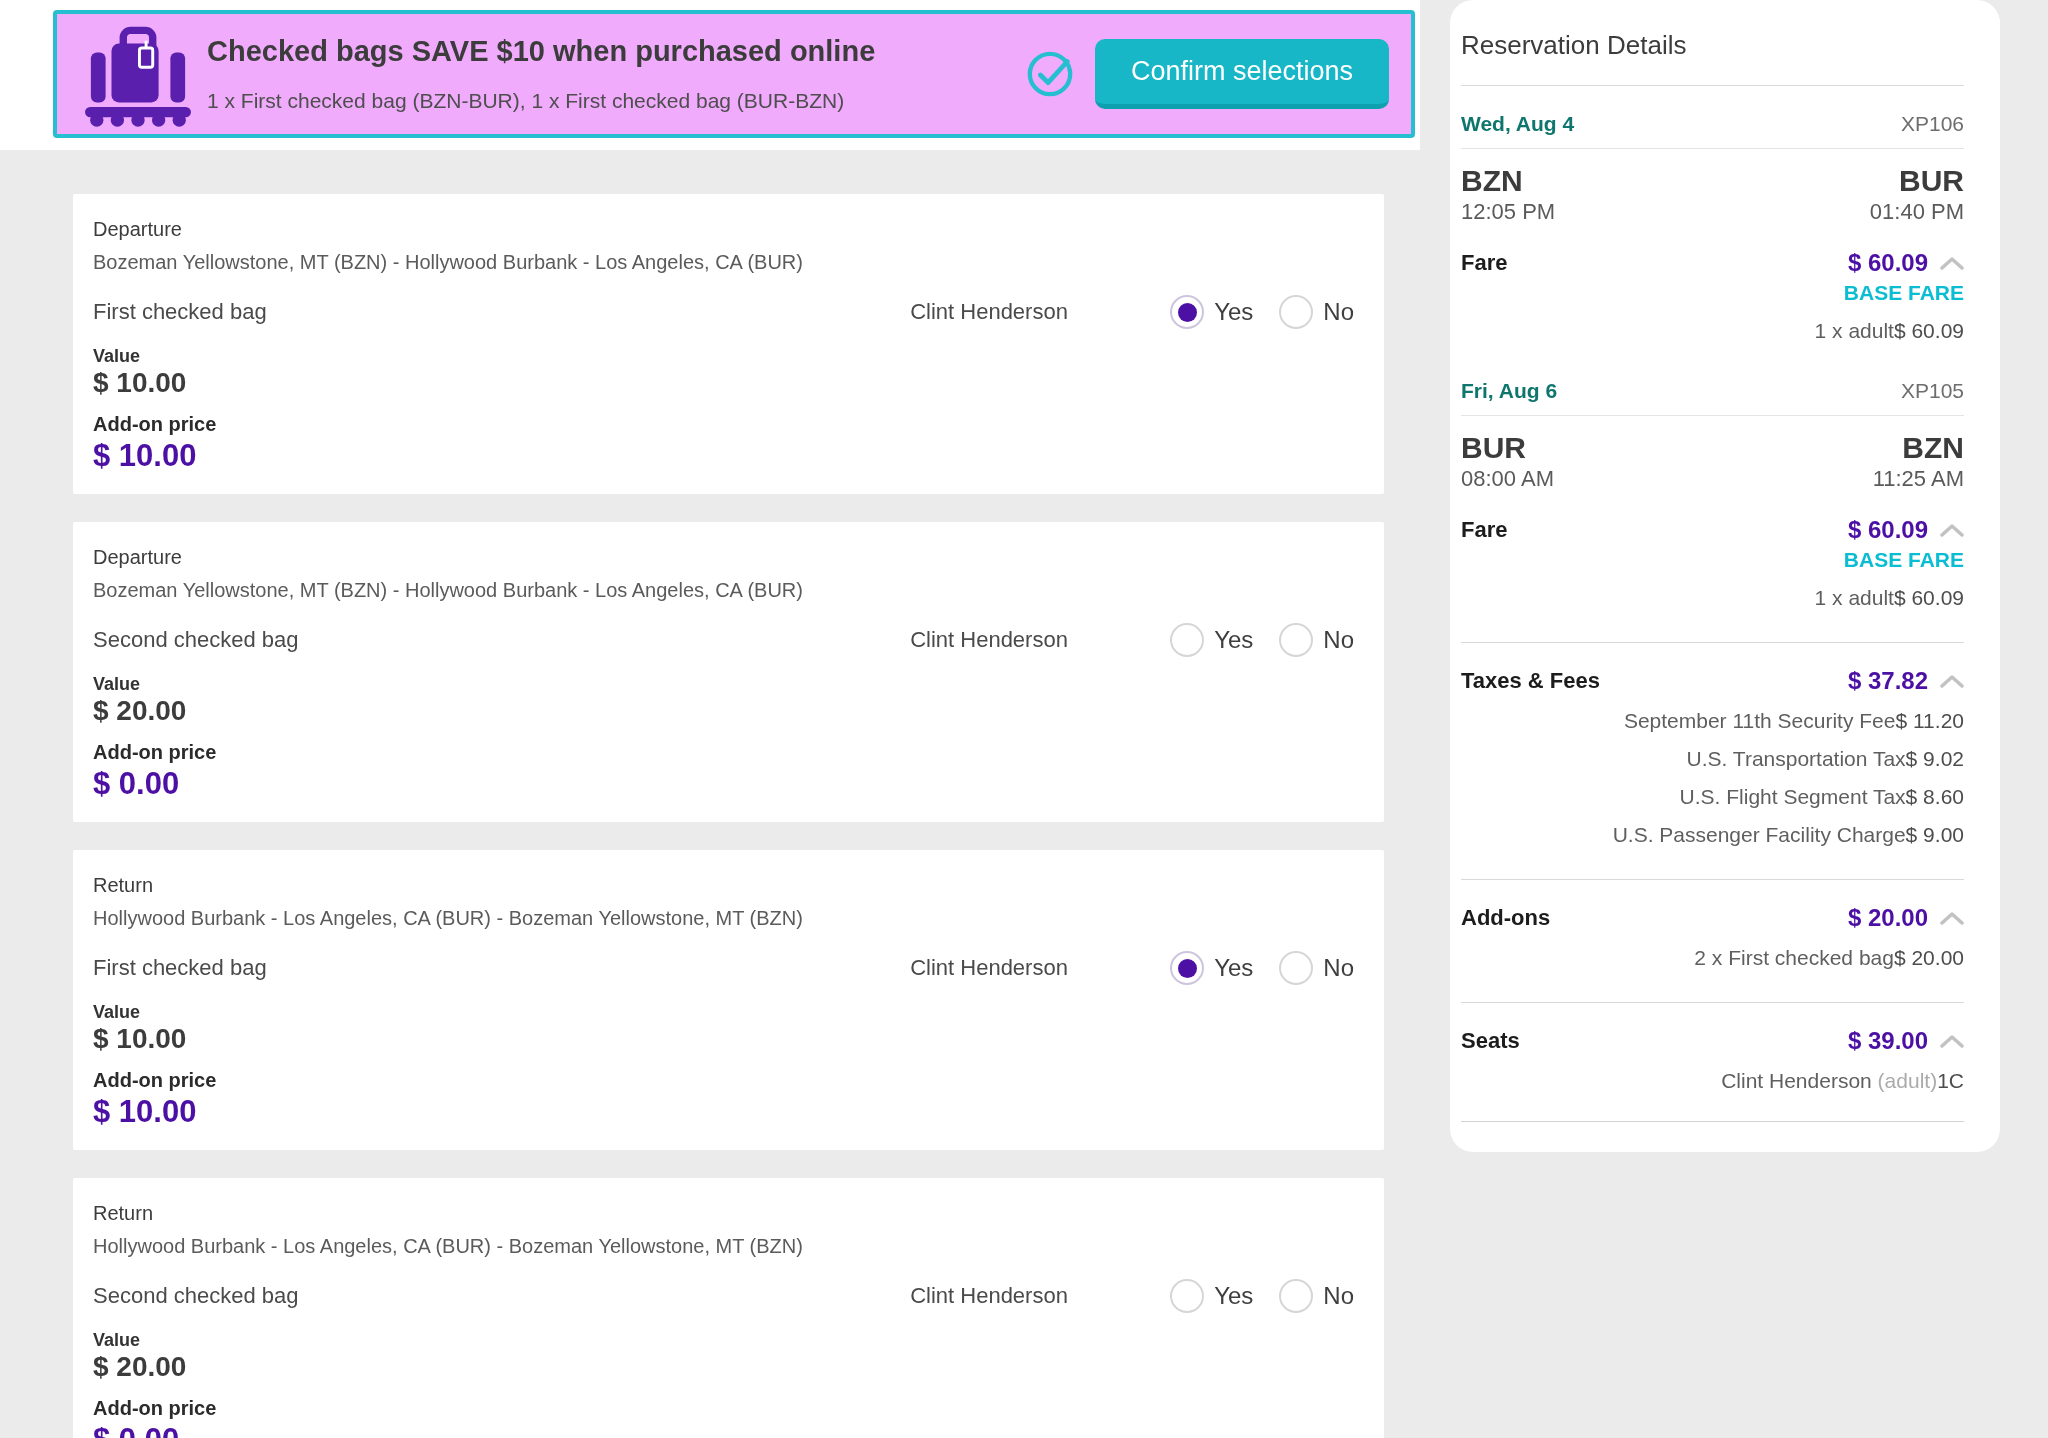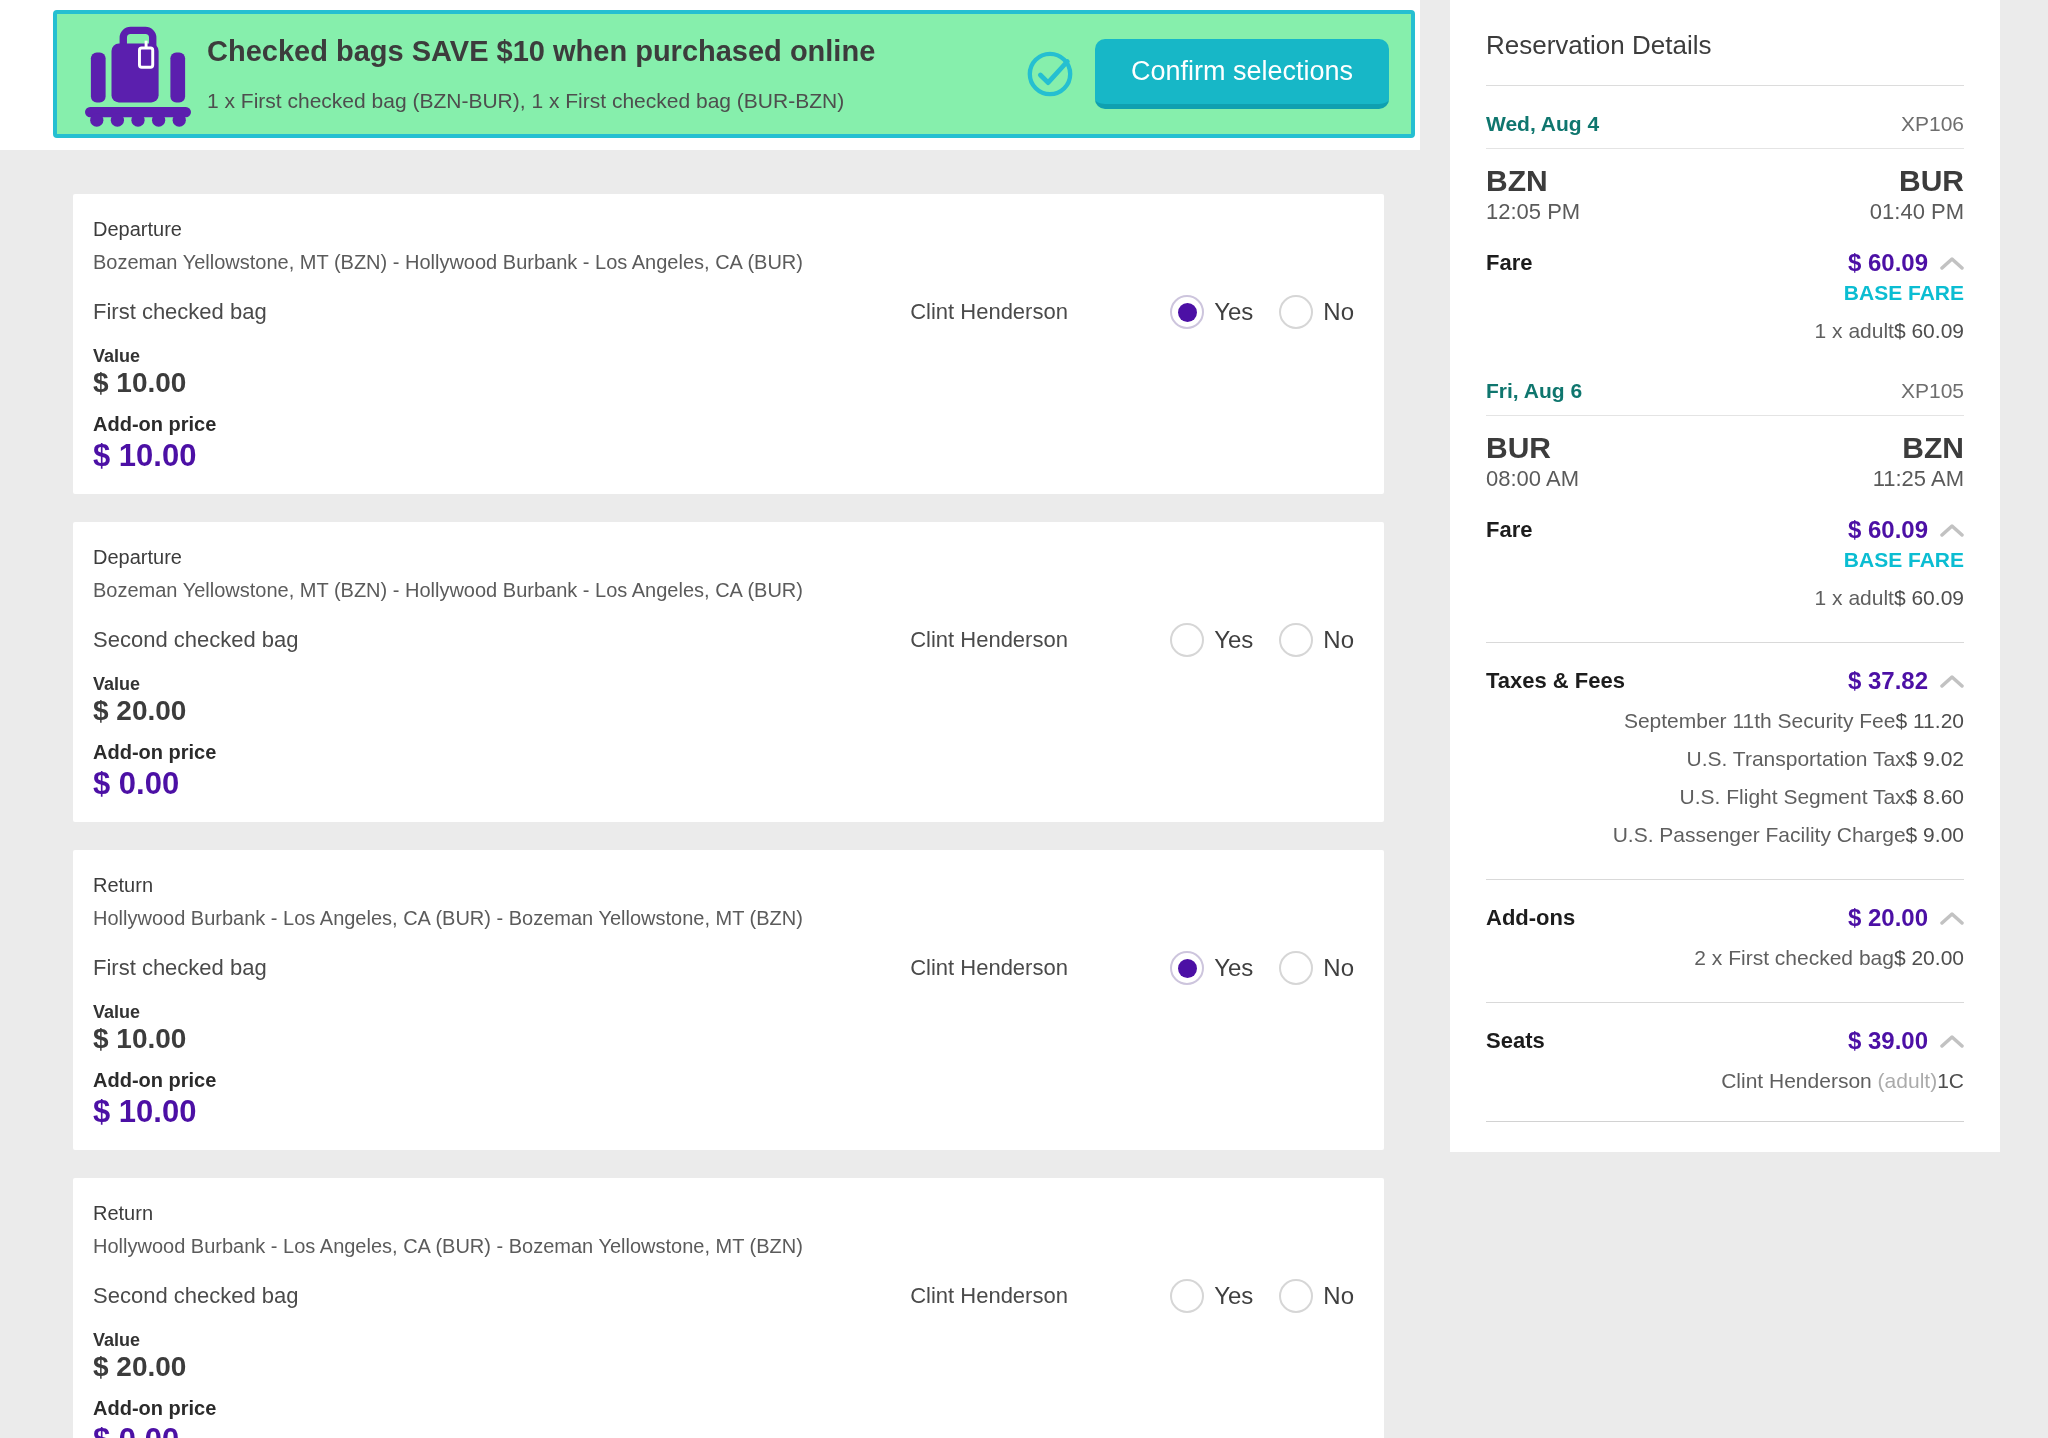--- a/index.html
+++ b/index.html
@@ -1,20 +1,20 @@
 <!DOCTYPE html>
 <html><head>
 <meta charset="utf-8">
 <style>
   html,body{margin:0;padding:0;background:#ebebeb;}
   .page{position:relative;width:2048px;height:1438px;background:#ebebeb;overflow:hidden;
         font-family:"Liberation Sans",sans-serif;-webkit-font-smoothing:antialiased;}
   .top-strip{position:absolute;left:0;top:0;width:1420px;height:150px;background:#ffffff;}
   
-  .banner{position:absolute;left:53px;top:10px;width:1362px;height:128px;background:#86efac;
+  .banner{position:absolute;left:53px;top:10px;width:1362px;height:128px;background:#f0abfc;
           border:4px solid #25bfd1;border-radius:4px;box-sizing:border-box;display:flex;
           align-items:center;padding:0 22px 0 28px;}
   .banner-icon{width:106px;height:106px;flex:0 0 auto;margin-top:4px;}
   .banner-text{margin-left:16px;}
   .banner-title{font-size:29px;font-weight:bold;color:#3c3c3c;}
   .banner-sub{font-size:21px;color:#4e4e4e;margin-top:21px;}
   .banner-actions{margin-left:auto;display:flex;align-items:center;gap:20px;}
   .check-circle{width:50px;height:50px;flex:0 0 auto;}
   .confirm-btn{height:70px;padding:0 36px;background:#17b7c7;border:none;border-bottom:5px solid #0fa0b0;
           border-radius:10px;color:#fff;font-size:27px;font-family:Liberation Sans, sans-serif;cursor:pointer;}
@@ -32,21 +32,21 @@
   .radio.checked{border-color:#cdc5dd;}
   .radio.checked::after{content:"";width:19px;height:19px;border-radius:50%;background:#4c10a5;}
   .radio-label{font-size:24px;color:#3f3f3f;margin:0 26px 0 10px;cursor:pointer;}
   .radio-label.last{margin-right:0;}
   .mini-label{margin-top:16px;font-size:18px;line-height:20px;font-weight:bold;color:#333333;}
   .mini-label.addon{margin-top:14px;font-size:20px;line-height:24px;color:#2b2b2b;}
   .value-amount{margin-top:2px;font-size:28px;line-height:30px;font-weight:bold;color:#3c3c3c;}
   .addon-amount{margin-top:2px;font-size:31px;line-height:36px;font-weight:bold;color:#4c10a5;}
   
   .sidebar{position:absolute;left:1450px;top:0;width:550px;background:#fff;box-sizing:border-box;
-           padding:30px 36px 30px 36px;}
+           padding:30px 36px 30px 11px;border-radius:23px;}
   .sb-title{font-size:26px;color:#3c3c3c;padding-bottom:24px;border-bottom:1px solid #dcdcdc;}
   .date-row{margin-top:26px;display:flex;justify-content:space-between;align-items:baseline;
             padding-bottom:12px;border-bottom:1px solid #e4e4e4;}
   .date{font-size:21px;font-weight:bold;color:#0f766e;}
   .flight-no{font-size:21px;color:#6e6e6e;}
   .airports{margin-top:16px;display:flex;justify-content:space-between;}
   .ap-col.right{text-align:right;}
   .ap-code{font-size:30px;font-weight:bold;color:#3c3c3c;line-height:32px;}
   .ap-time{font-size:22px;color:#5a5a5a;line-height:26px;margin-top:2px;}
   .fare-row{margin-top:24px;display:flex;align-items:center;justify-content:space-between;}

